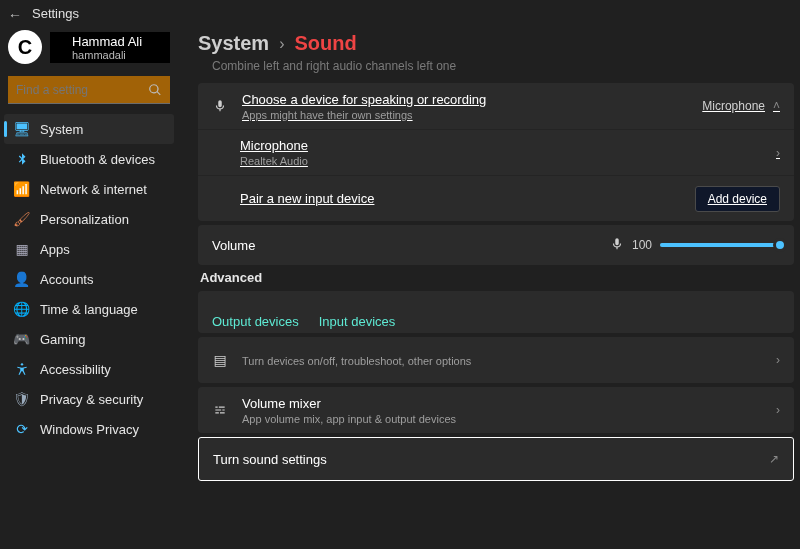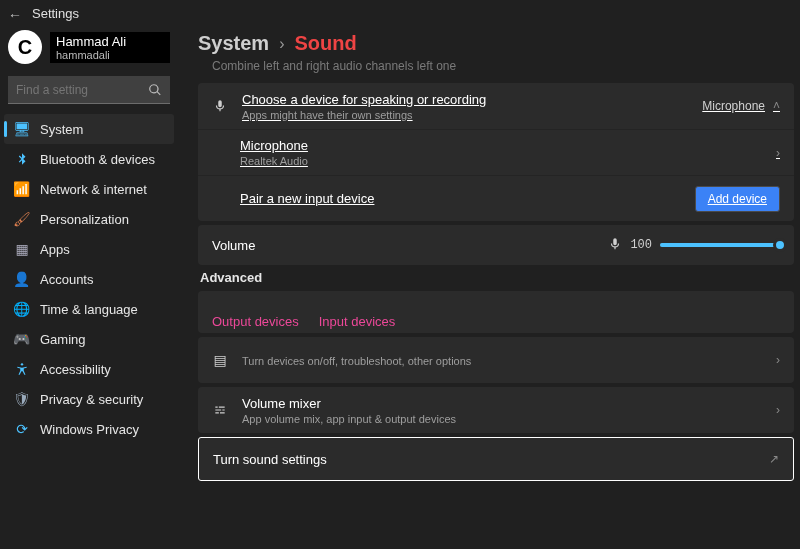--- a/index.html
+++ b/index.html
@@ -11,28 +11,28 @@
   .window { display: flex; flex-direction: column; height: 100%; }
   .titlebar { height: 26px; display: flex; align-items: center; padding: 0 8px; gap: 10px; color: #e0e0e0; }
   .back-arrow { font-size: 14px; color: #c0c0c0; }
 
   .body { display: flex; flex: 1; min-height: 0; }
 
   
   .sidebar { width: 180px; display: flex; flex-direction: column; padding-right: 2px; }
   .user-row { display: flex; align-items: center; gap: 8px; padding: 4px 8px 8px 8px; }
   .avatar { width: 34px; height: 34px; border-radius: 50%; background: #ffffff; display:flex; align-items:center; justify-content:center; color:#000; font-weight:bold; font-size:20px; }
-  .user-info { display:flex; flex-direction:column; background:#000; padding:2px 6px; flex:1; }
+  .user-info { display:flex; flex-direction:column; background:#000; padding:2px 22px; flex:1; }
   .user-name { font-size: 13px; color: #fff; }
   .user-id { font-size: 11px; color: #bbb; }
 
   .search-wrap { margin: 4px 8px 6px 8px; position: relative; }
   .search-input {
     width: 100%; height: 28px; padding: 4px 26px 4px 8px;
-    background: #404040; border: none; border-bottom: 1px solid #6c6c6c;
+    background: #a16207; border: none; border-bottom: 1px solid #6c6c6c;
     color: #ccc; font-size: 12px; outline: none;
   }
   .search-icon { position: absolute; right: 8px; top: 7px; color: #bbb; font-size: 12px; pointer-events:none; }
 
   .nav { display:flex; flex-direction:column; margin-top:4px; }
   .nav-item {
     display:flex; align-items:center; gap:10px; height: 30px;
     padding: 0 10px 0 10px; font-size: 13px; color: #e6e6e6; border-radius:3px; cursor:pointer;
     margin: 0 4px;
   }
@@ -55,31 +55,31 @@
   .card {
     background:#2b2b2b; border-radius:4px; margin-bottom:4px;
     display:flex; align-items:center; padding: 0 14px; min-height:46px; gap:14px;
   }
   .card .cicon { width:16px; display:inline-flex; justify-content:center; color:#d0d0d0; font-size:14px; }
   .card .ctext { flex:1; display:flex; flex-direction:column; justify-content:center; padding:8px 0; }
   .card .ctitle { font-size:13px; color:#fff; }
   .card .csub { font-size:11px; color:#9e9e9e; margin-top:2px; }
   .card .ctrailing { display:flex; align-items:center; gap:8px; color:#d0d0d0; font-size:12px; }
   .btn {
-    background:#3b82f6; border:1px solid #4a4a4a; border-radius:3px;
+    background:#0f172a; border:1px solid #4a4a4a; border-radius:3px;
     padding:5px 12px; color:#fff; font-size:12px;
   }
   .chev { color:#888; font-size:12px; }
-  .link { color:#ec4899; font-size:13px;margin-top:18px; }
+  .link { color:#5eead4; font-size:13px;margin-top:18px; }
   .group { background:#2b2b2b; border-radius:4px; margin-bottom:4px; display:flex; flex-direction:column;text-decoration:underline; }
   .group .card { background:transparent; margin:0; border-radius:0; }
   .group .card + .card { border-top:1px solid #242424; }
 
   
-  .vol-value { display:flex; align-items:center; gap:8px;font-family:Liberation Mono, monospace; }
+  .vol-value { display:flex; align-items:center; gap:8px; }
   .slider { width:120px; height:4px; background:#5a5a5a; border-radius:2px; position:relative; }
   .slider-fill { position:absolute; left:0; top:0; bottom:0; width:100%; background:#4cc2ff; border-radius:2px; }
   .slider-thumb { position:absolute; right:-7px; top:-5px; width:14px; height:14px; border-radius:50%; background:#4cc2ff; border:3px solid #2b2b2b; }
 
   .highlight-box { border:1.5px solid #fff; border-radius:3px; }
 
   .icon-color-blue { color:#4cc2ff; }
   .icon-svg { width:14px; height:14px; fill:currentColor; }
 </style>
 </head>

